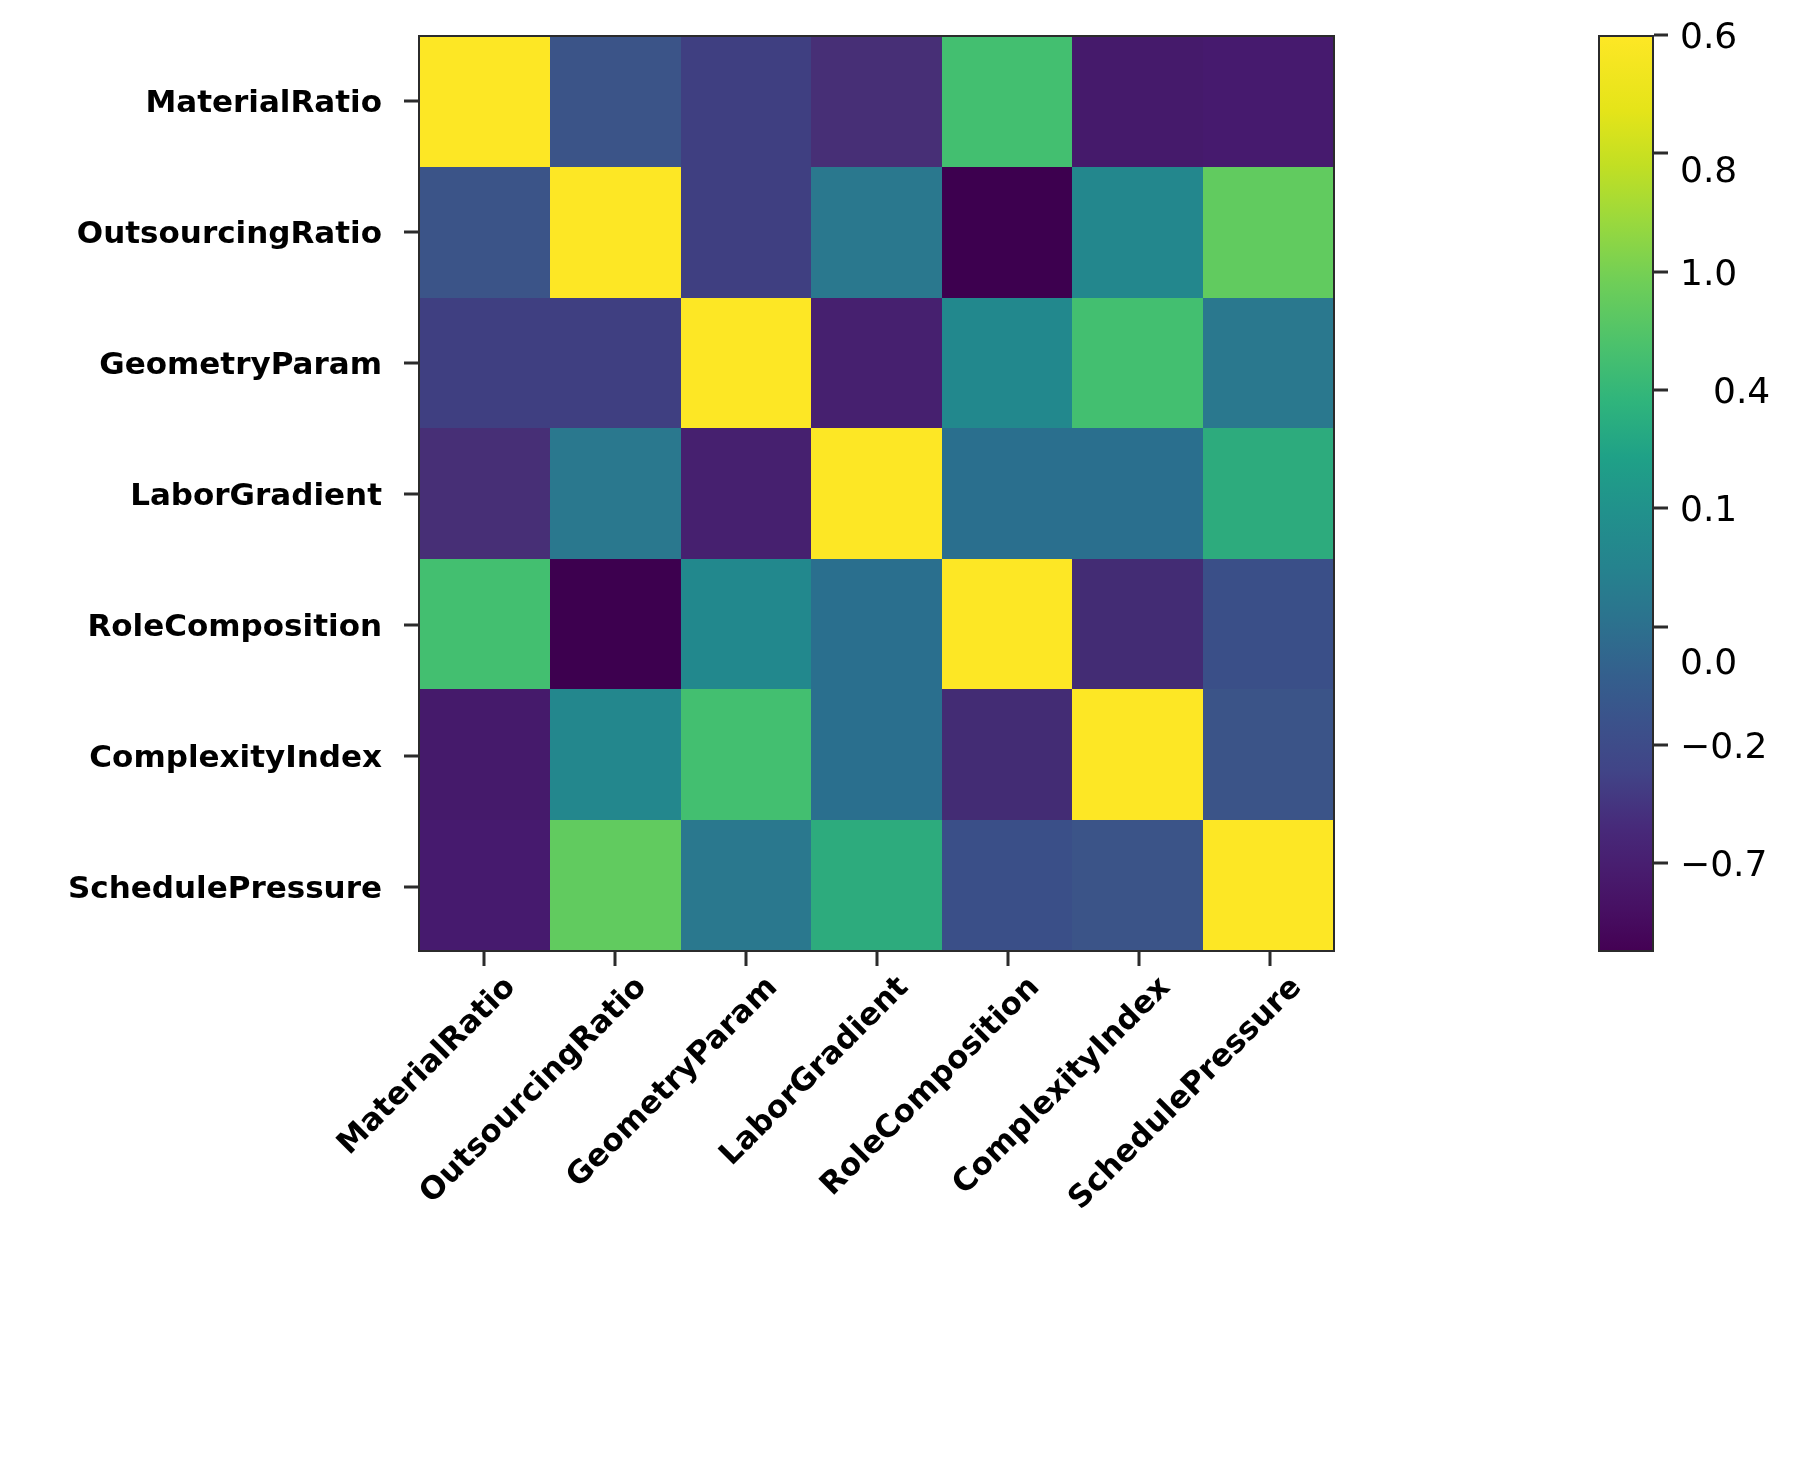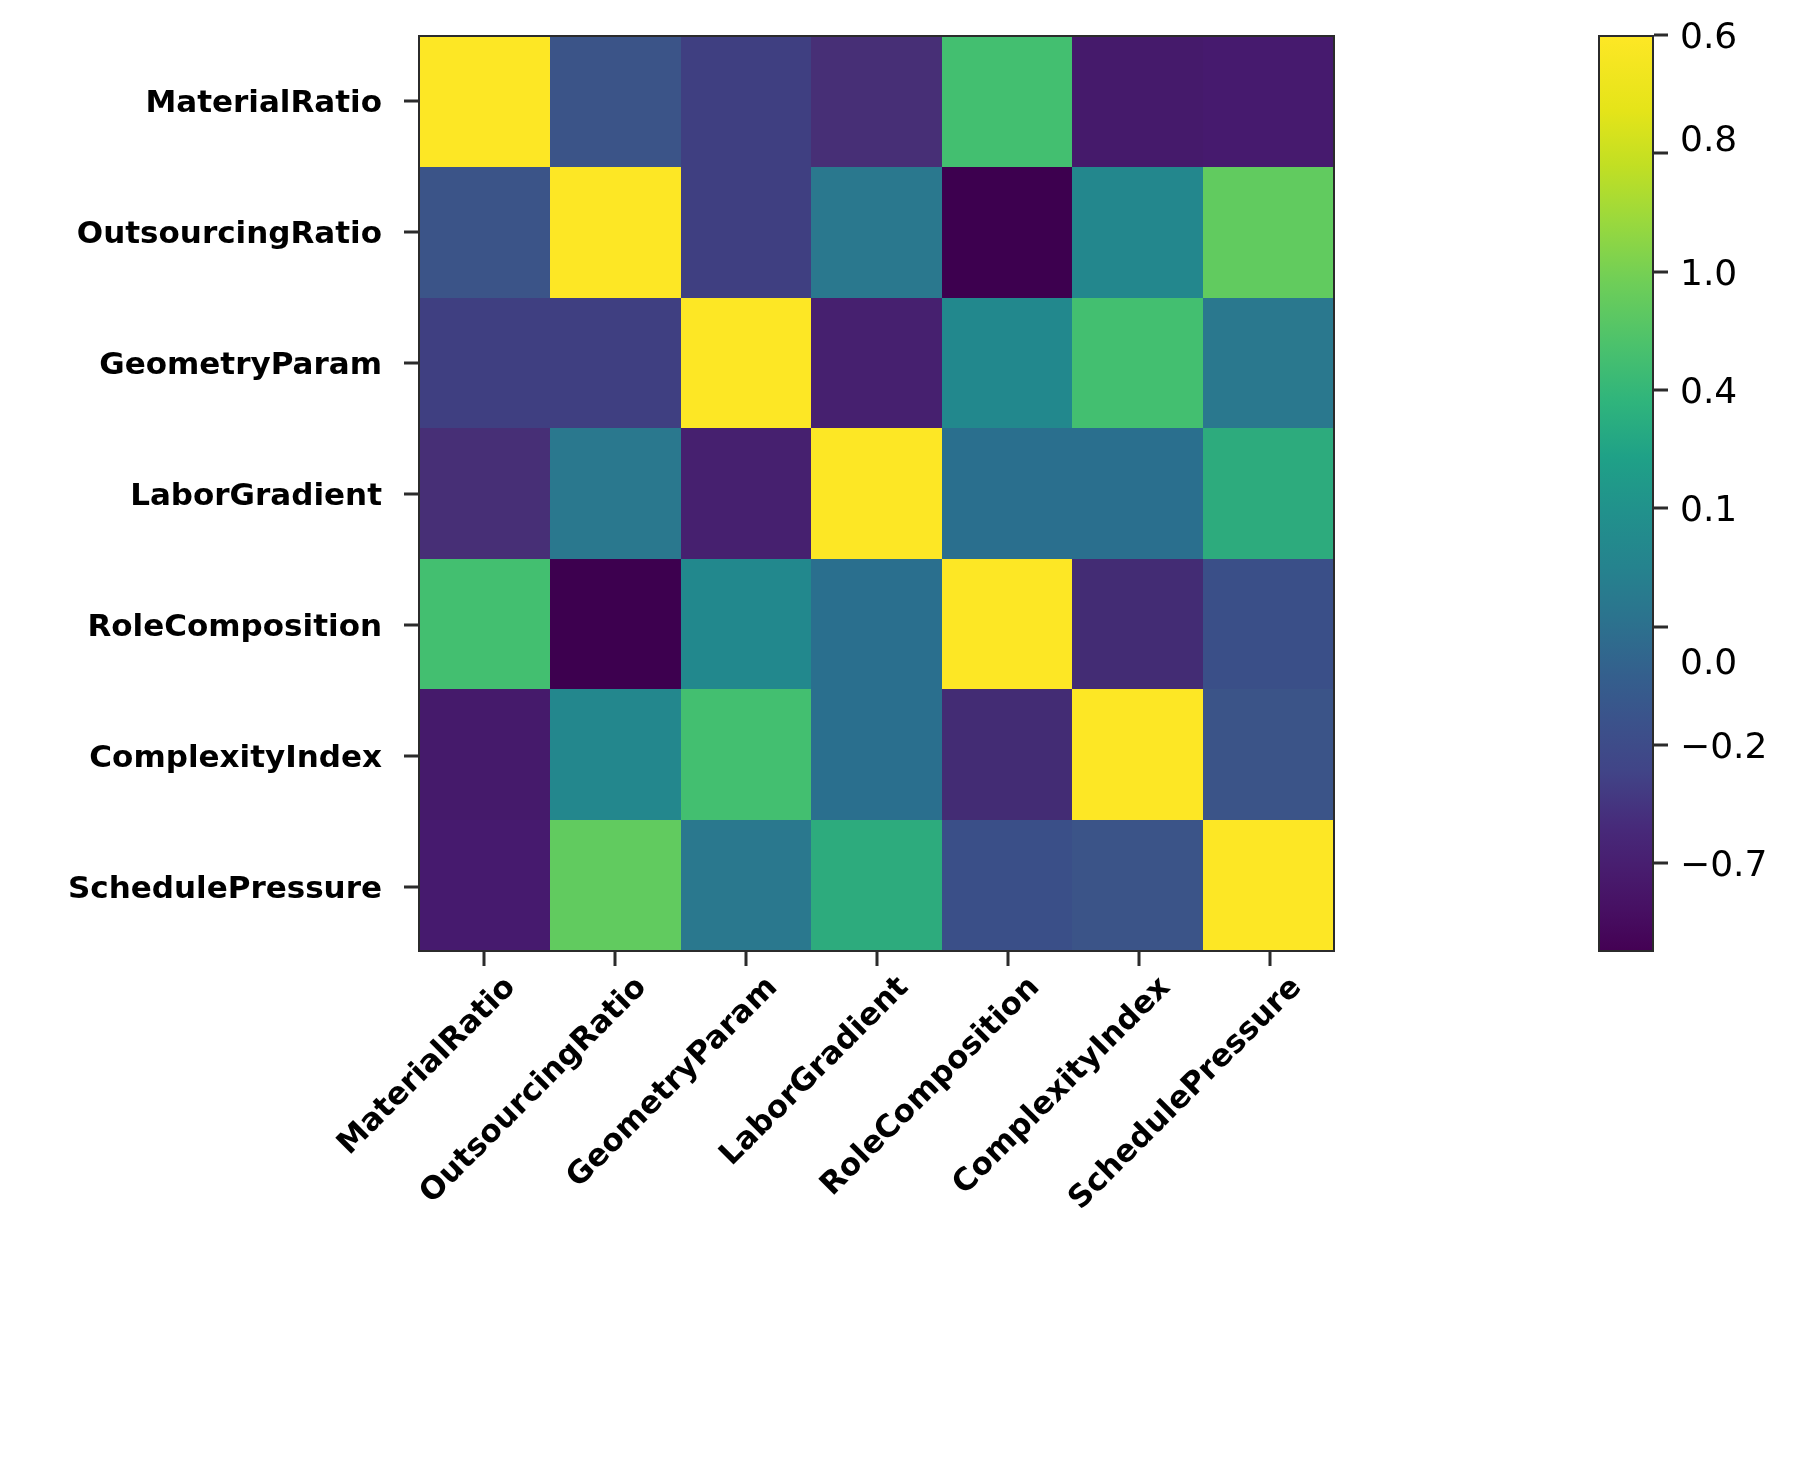--- a/index.html
+++ b/index.html
@@ -245,25 +245,25 @@
       <div class="xlabel" style="left: 732.5px;">ComplexityIndex</div>
       <div class="xtick" style="left: 851.5px;"></div>
       <div class="xlabel" style="left: 863.5px;">SchedulePressure</div>
     </div>
 
   <div id="colorbar-wrap">
     <div id="colorbar"></div>
   <div class="cb-tick" style="top: 0px;"></div>
       <div class="cb-label" style="top: 0px;">0.6</div>
       <div class="cb-tick" style="top: 118.323px;"></div>
-      <div class="cb-label" style="top: 103px;">0.8</div>
+      <div class="cb-label" style="top: 134px;">0.8</div>
       <div class="cb-tick" style="top: 236.645px;"></div>
       <div class="cb-label" style="top: 236.645px;">1.0</div>
       <div class="cb-tick" style="top: 354.968px;"></div>
-      <div class="cb-label" style="top: 354.968px;">0.4</div>
+      <div class="cb-label" style="top: 354.968px; margin-left: 33px;">0.4</div>
       <div class="cb-tick" style="top: 473.29px;"></div>
       <div class="cb-label" style="top: 473.29px;">0.1</div>
       <div class="cb-tick" style="top: 591.613px;"></div>
       <div class="cb-label" style="top: 626px;">0.0</div>
       <div class="cb-tick" style="top: 709.935px;"></div>
       <div class="cb-label" style="top: 709.935px;">−0.2</div>
       <div class="cb-tick" style="top: 828.258px;"></div>
       <div class="cb-label" style="top: 828.258px;">−0.7</div>
     </div>
 

